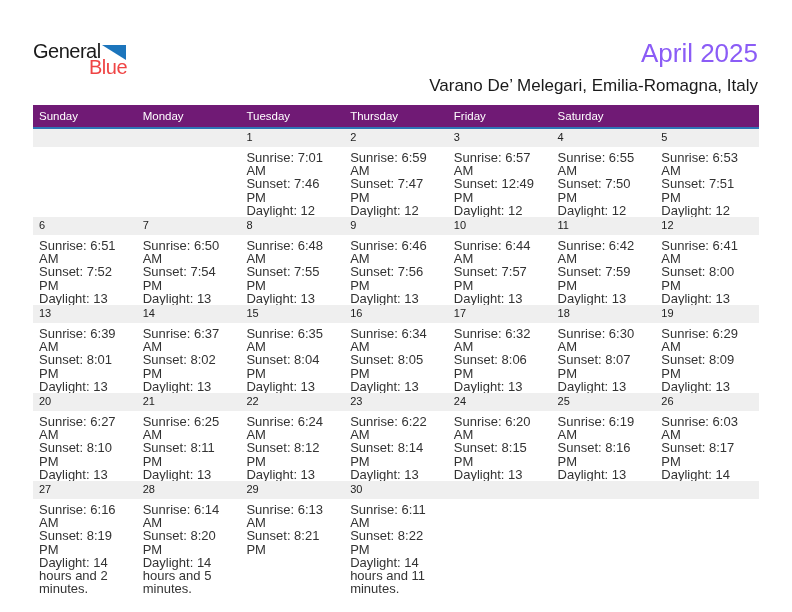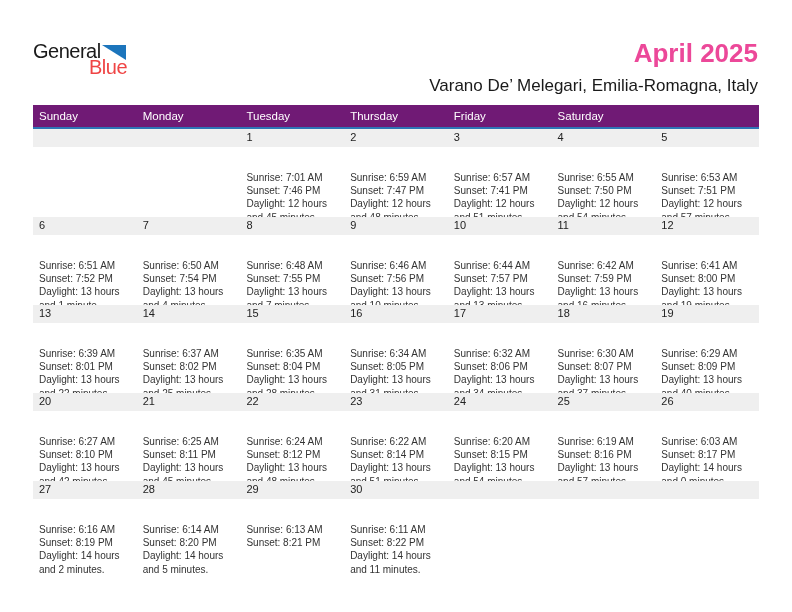--- a/index.html
+++ b/index.html
@@ -11,21 +11,21 @@
 
   
   .logo { position:absolute; left:33px; top:40px; }
   .logo-row { display:flex; align-items:flex-start; }
   .logo-general { font-size:20px; color:#1a1a1a; letter-spacing:-0.5px; }
   .logo-tri { margin-top:5px; margin-left:1px; display:block; }
   .logo-blue { font-size:20px; color:#ef4444; letter-spacing:-0.5px; margin-left:56px; margin-top:-7px; }
 
   
   .title-block { position:absolute; right:34px; top:38px; text-align:right; }
-  .cal-title { font-size:26px; color:#ec4899; font-weight:700; }
+  .cal-title { font-size:26px; color:#8b5cf6; font-weight:400; }
   .cal-location { font-size:17px; color:#1a1a1a; margin-top:7px; }
 
   
   .calendar { position:absolute; left:33px; top:105px; width:726px; }
   .day-header-row {
     display:grid; grid-template-columns:repeat(7,1fr);
     background:#701a75; height:22px;
   }
   .day-header {
     color:#ffffff; font-size:11.5px; line-height:22px; padding-left:6px;
@@ -34,21 +34,21 @@
   .week-row {
     display:grid; grid-template-columns:repeat(7,1fr);
     border-top:2px solid #2e75b6; height:88px;
   }
   .cell { background:#ffffff; }
   .cell .num {
     background:#efefef; height:18px; font-size:11px; color:#222222;
     padding:2px 0 0 6px;
   }
   .cell .details {
-    padding:4px 4px 0 6px; font-size:10px; line-height:13.2px; color:#333333;margin-top:20px;
+    padding:4px 4px 0 6px; font-size:13px; line-height:13.2px; color:#333333;
   }
   .cell .details span { display:block; }
 </style>
 </head>
 <body>
 
 <div class="page">
 
   <div class="logo">
     <div class="logo-row">
@@ -95,21 +95,21 @@
             <div class="details">
               <span>Sunrise: 6:59 AM</span>
               <span>Sunset: 7:47 PM</span>
               <span>Daylight: 12 hours and 48 minutes.</span>
             </div>
           </div>
           <div class="cell">
             <div class="num">3</div>
             <div class="details">
               <span>Sunrise: 6:57 AM</span>
-              <span>Sunset: 7:41 PM</span>
+              <span>Sunset: 12:49 PM</span>
               <span>Daylight: 12 hours and 51 minutes.</span>
             </div>
           </div>
           <div class="cell">
             <div class="num">4</div>
             <div class="details">
               <span>Sunrise: 6:55 AM</span>
               <span>Sunset: 7:50 PM</span>
               <span>Daylight: 12 hours and 54 minutes.</span>
             </div>

